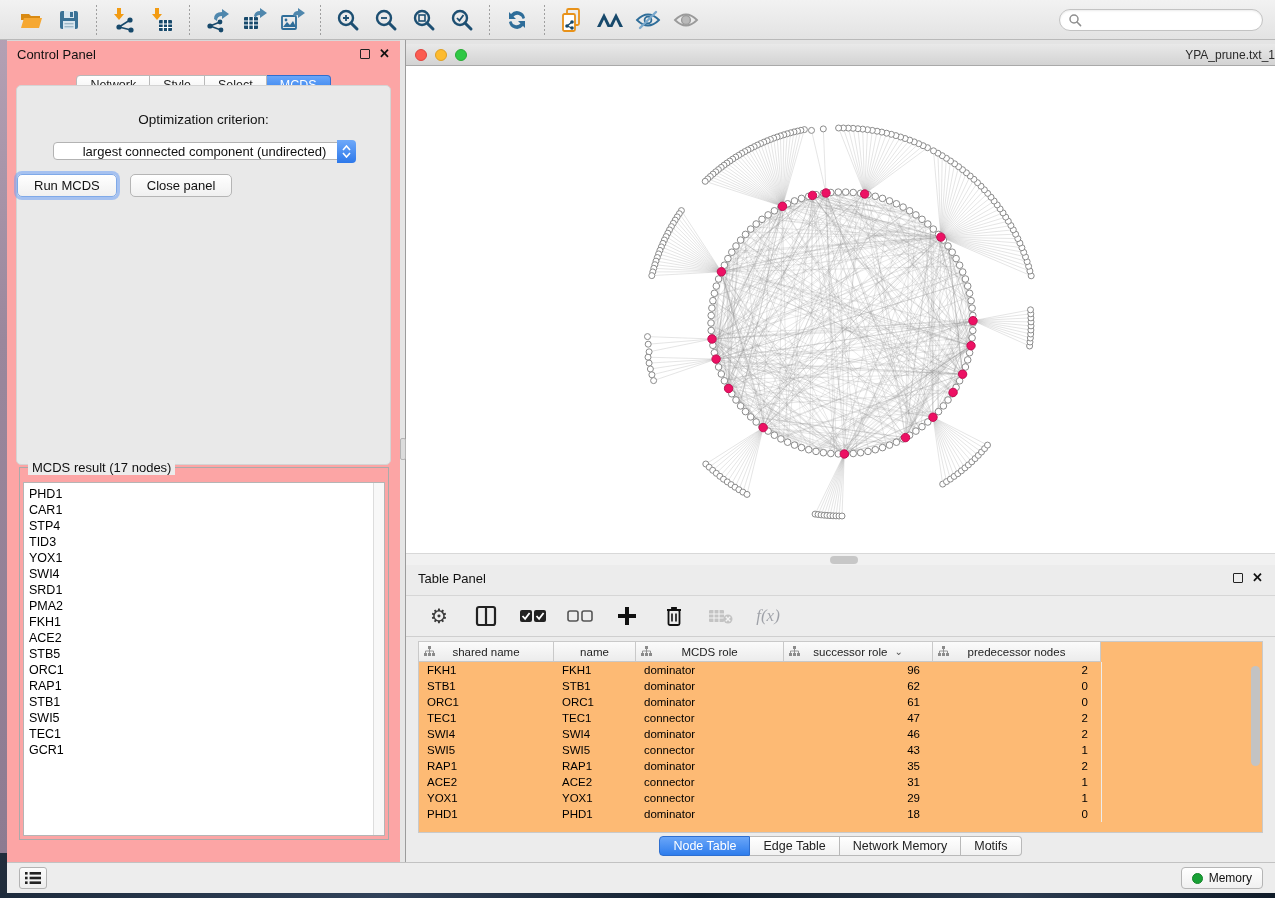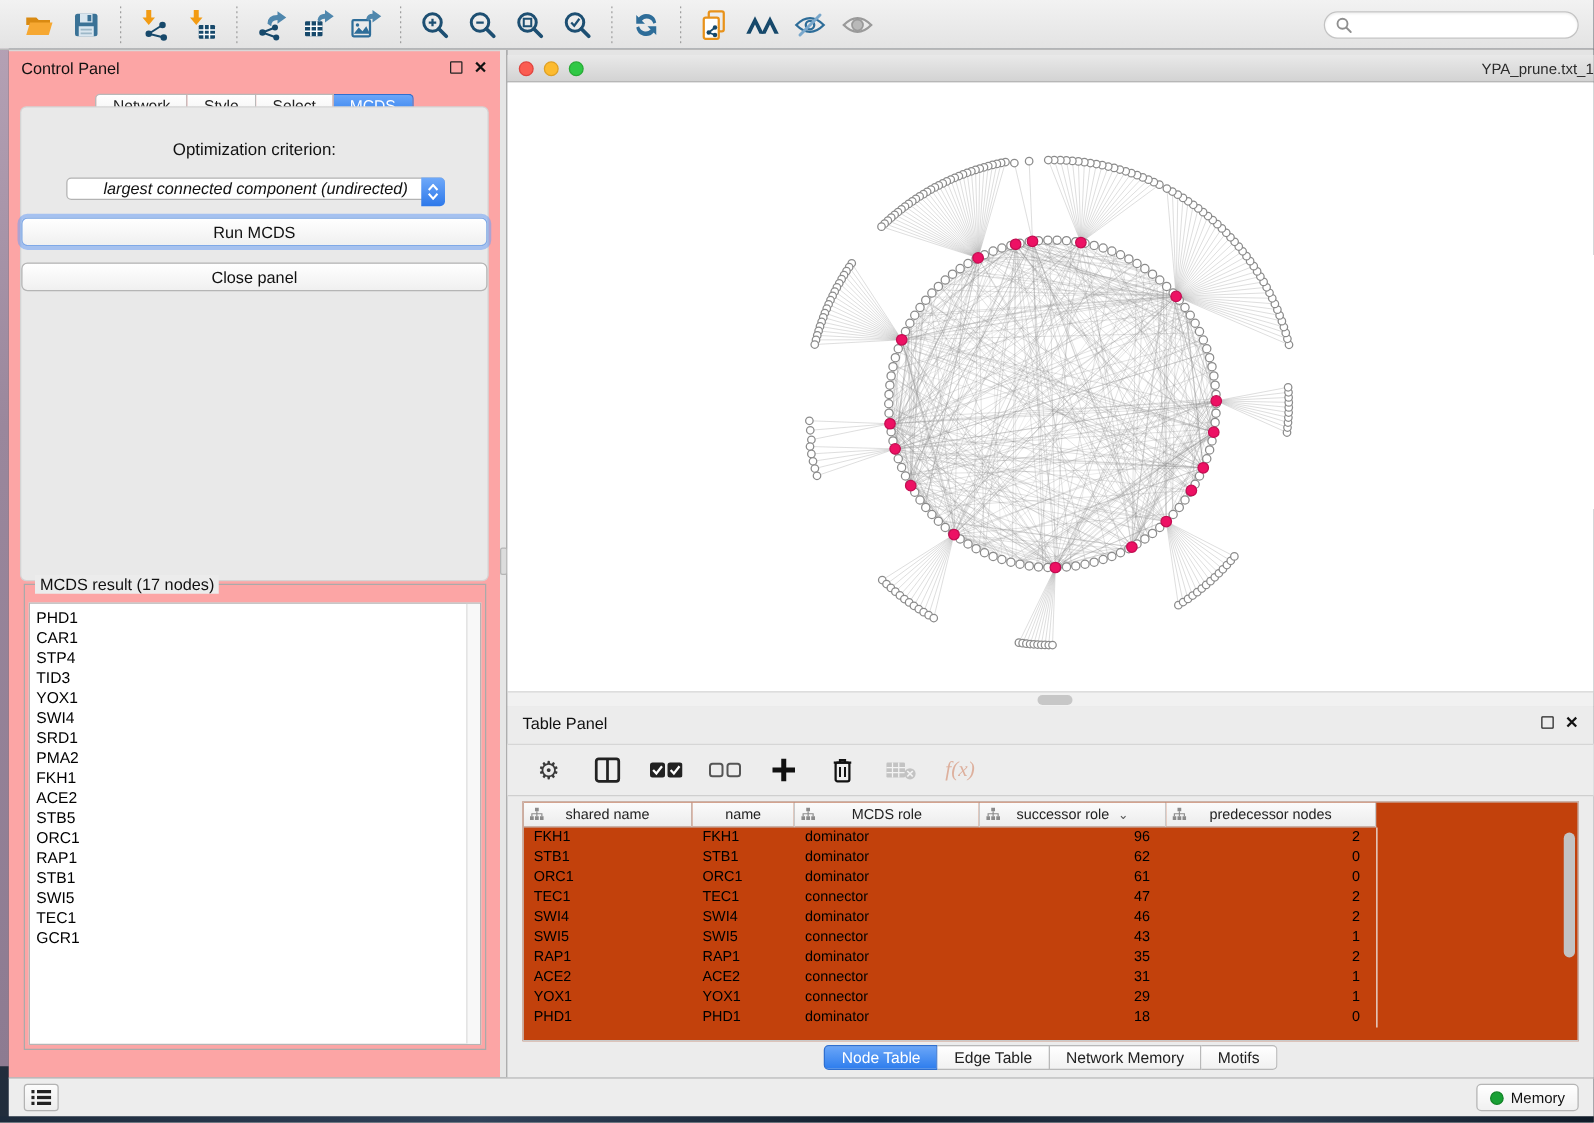--- a/index.html
+++ b/index.html
@@ -46,27 +46,27 @@
   .seg-tab:first-child { border-left:1px solid #b9b9b9; border-radius:4px 0 0 4px; }
   .seg-tab:last-child { border-radius:0 4px 4px 0; }
   .seg-tab.active { background:linear-gradient(#6aa6f8,#2e7ded); color:#fff; border-color:#2e6fd0; }
 
   .cp-tabs { position:absolute; left:0; top:34px; width:100%; }
   .cp-content { position:absolute; left:9px; top:44px; width:375px; height:380px;
     background:#e9e9e9; border:1px solid #d4d4d4; border-radius:5px; }
   .opt-label { text-align:center; margin-top:26px; font-size:13.5px; color:#111; }
   .dropdown { position:absolute; left:36px; top:56px; width:303px; height:18px;
     background:#fff; border:1px solid #b3b3b3; border-radius:4px;
-    display:flex; align-items:flex-start;font-style:italic; }
+    display:flex; align-items:center; }
   .dropdown .dd-text { flex:1; text-align:center; font-size:13px; color:#111; padding-left:18px; }
   .dd-stepper { width:19px; height:23px; margin:-1px -1px -1px 0; border-radius:0 4px 4px 0;
     background:linear-gradient(#6fa9f9,#2d78ea); display:flex; flex-direction:column;
     align-items:center; justify-content:center; gap:1px; }
   .btn-row { position:absolute; left:0; top:88px; width:100%; display:flex;
-    justify-content:center; gap:13px;flex-direction:column; }
+    gap:13px; }
   .mac-btn { height:23px; padding:0 16px; font-size:13px; color:#111;
     background:linear-gradient(#ffffff,#f0f0f0); border:1px solid #b5b5b5; border-radius:5px;
     font-family:"Liberation Sans",sans-serif; }
   .mac-btn.focused { box-shadow:0 0 0 3px rgba(110,160,245,.55); border-color:#7fa9e8; }
 
   .groupbox { position:absolute; left:12px; top:426px; width:370px; height:373px;
     border:1px solid #aaa;padding-left:17px; }
   .groupbox legend { position:absolute; top:-8px; left:8px; background:#ececec;
     padding:0 4px; font-size:13px; color:#111; }
   .mcds-list { position:absolute; left:3px; right:3px; top:14px; bottom:3px;
@@ -100,24 +100,24 @@
     border-radius:4px; background:#c7c7c7; }
 
   
   .table-panel { position:absolute; left:0; top:525px; width:869px; height:297px; background:#ececec; }
   .tp-head { height:26px; display:flex; align-items:center; padding:0 12px; }
   .tp-toolbar { position:absolute; left:0; top:30px; width:100%; height:42px;
     background:#ededed; border-top:1px solid #d6d6d6; border-bottom:1px solid #cfcfcf;
     display:flex; align-items:center; padding-left:20px; gap:21px; }
   .tpi { display:flex; align-items:center; justify-content:center; width:26px; height:26px; }
   .tpi.disabled { opacity:.35; }
-  .fx { font-family:"Liberation Serif",serif; font-style:italic; font-size:17px; color:#c2410c; }
+  .fx { font-family:"Liberation Serif",serif; font-style:italic; font-size:17px; color:#0f172a; }
 
   .tp-table { position:absolute; left:12px; top:76px; width:845px; height:192px;
-    background:#c2410c; border:1px solid #c9c9c9; overflow:hidden; }
+    background:#fdba74; border:1px solid #c9c9c9; overflow:hidden; }
   .thead { display:flex; height:20px; }
   .th { background:linear-gradient(#fbfbfb,#ececec); border-right:1px solid #c9c9c9;
     border-bottom:1px solid #c8c8c8; display:flex; align-items:center; justify-content:center;
     gap:5px; font-size:11.5px; color:#222; position:relative; }
   .th .type-ic { position:absolute; left:5px; }
   .sortgl { font-size:10px; color:#555; margin-left:2px; }
   .tbody { position:relative; }
   .tr { display:flex; height:16px; align-items:center; }
   .td { font-size:11.5px; color:#000; white-space:nowrap; overflow:hidden; }
   .td.l { text-align:left; padding-left:8px; }

